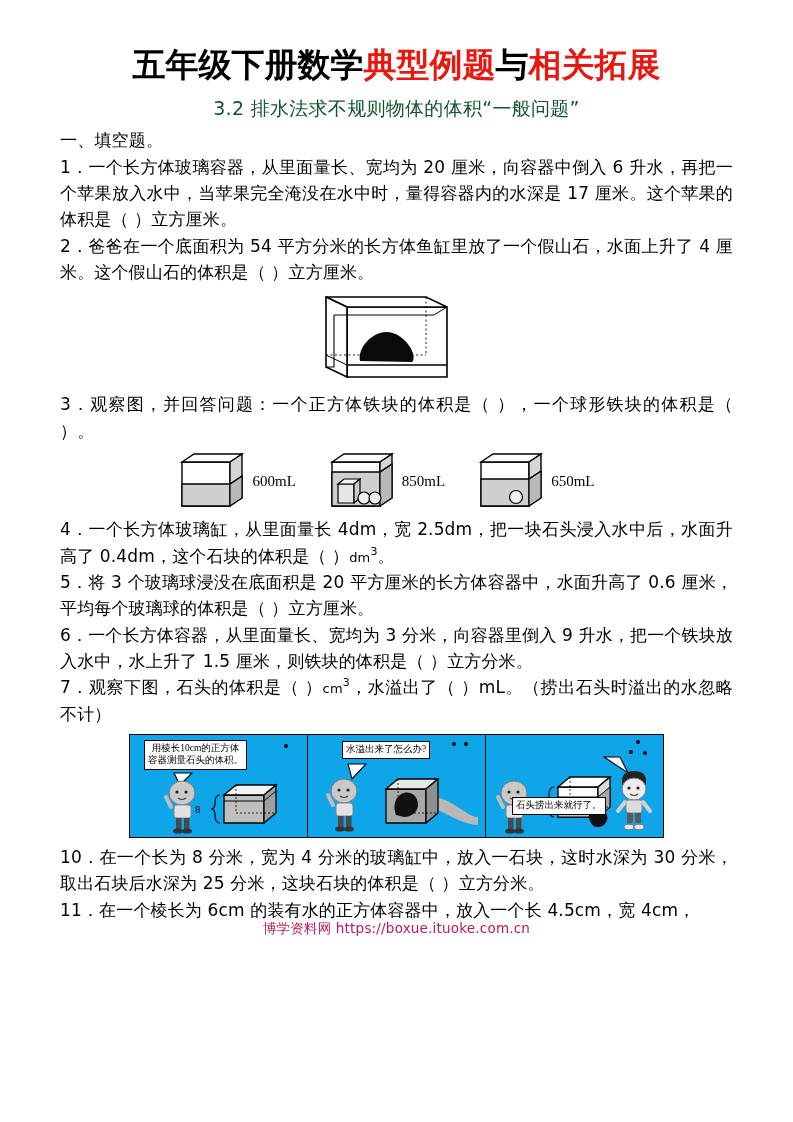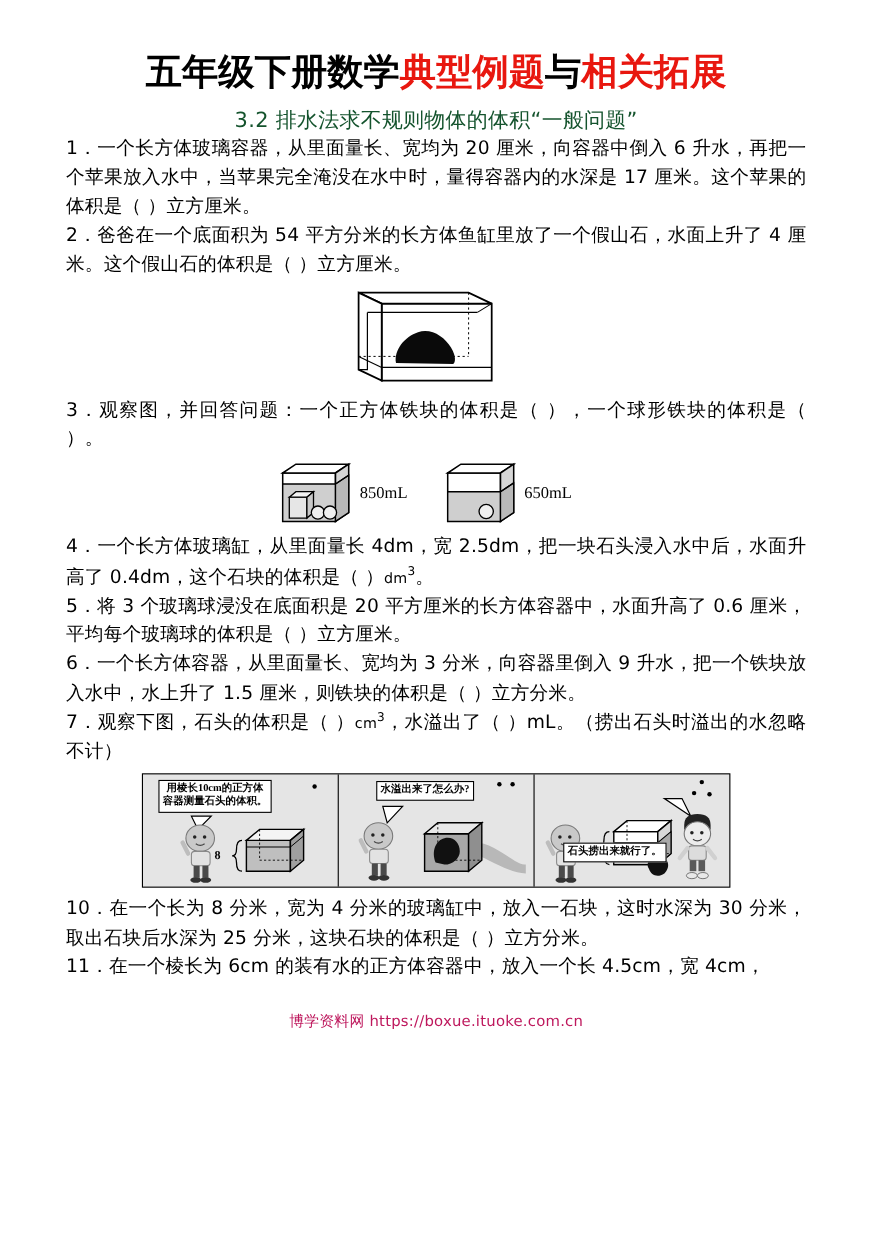--- a/index.html
+++ b/index.html
@@ -98,22 +98,21 @@
 
   
   .fig-comic {
     display: flex;
     justify-content: center;
     margin: 7px 0 6px 0;
   }
   .comic-frame {
     border: 1.6px solid #000;
     display: flex;
-    background: #e5e5e5;
-    font-weight: bold;
+    background: #0ea5e9;
   }
   .comic-panel {
     position: relative;
     width: 177px;
     height: 102px;
     border-right: 1.6px solid #000;
     overflow: hidden;
   }
   .comic-panel:last-child { border-right: none; }
 
@@ -159,20 +158,21 @@
 <body>
 
 <div class="page">
 
   <h1 class="title">
     <span class="blk">五年级下册数学</span><span class="red">典型例题</span><span class="blk">与</span><span class="red">相关拓展</span>
   </h1>
 
   <div class="subtitle">3.2 排水法求不规则物体的体积“一般问题”</div>
 
+  <div class="section-head">一、填空题。</div>
 
   <p class="q"><span>1．</span><span>一个长方体玻璃容器，从里面量长、宽均为 20 厘米，向容器中倒入 6 升水，再把一个苹果放入水中，当苹果完全淹没在水中时，量得容器内的水深是 17 厘米。这个苹果的体积是（              ）立方厘米。</span></p>
 
   <p class="q"><span>2．</span><span>爸爸在一个底面积为 54 平方分米的长方体鱼缸里放了一个假山石，水面上升了 4 厘米。这个假山石的体积是（            ）立方厘米。</span></p>
 
   <div class="fig-tank">
     <svg width="170" height="100" viewBox="0 0 170 100">
 
       <polygon points="35,18 135,18 135,88 35,88" fill="#ffffff" stroke="#000" stroke-width="1.6"></polygon>
 
@@ -193,20 +193,32 @@
       <line x1="14" y1="66" x2="114" y2="66" stroke="#000" stroke-width="0.9" stroke-dasharray="2,2.5"></line>
 
       <path d="M48,72 C46,60 56,48 68,44 C80,40 92,48 98,58 C103,66 102,72 100,73 Z" fill="#0a0a0a" stroke="none"></path>
     </svg>
   </div>
 
   <p class="q"><span>3．</span><span>观察图，并回答问题：一个正方体铁块的体积是（            ），一个球形铁块的体积是（            ）。</span></p>
 
   <div class="fig-beakers">
 
+    <div class="beaker-group">
+      <svg width="78" height="62" viewBox="0 0 78 62">
+        <polygon points="10,12 58,12 58,56 10,56" fill="#ffffff" stroke="#000" stroke-width="1.4"></polygon>
+        <polygon points="10,12 22,4 70,4 58,12" fill="#ffffff" stroke="#000" stroke-width="1.4"></polygon>
+        <polygon points="58,12 70,4 70,48 58,56" fill="#d6d6d6" stroke="#000" stroke-width="1.4"></polygon>
+
+        <polygon points="10,34 58,34 58,56 10,56" fill="#cfcfcf" stroke="#000" stroke-width="1.3"></polygon>
+        <polygon points="58,34 70,26 70,48 58,56" fill="#b9b9b9" stroke="#000" stroke-width="1.2"></polygon>
+        <line x1="58" y1="34" x2="70" y2="26" stroke="#000" stroke-width="1.2"></line>
+      </svg>
+      <span class="beaker-label">600mL</span>
+    </div>
 
     <div class="beaker-group">
       <svg width="78" height="62" viewBox="0 0 78 62">
         <polygon points="10,12 58,12 58,56 10,56" fill="#ffffff" stroke="#000" stroke-width="1.4"></polygon>
         <polygon points="10,12 22,4 70,4 58,12" fill="#ffffff" stroke="#000" stroke-width="1.4"></polygon>
         <polygon points="58,12 70,4 70,48 58,56" fill="#d6d6d6" stroke="#000" stroke-width="1.4"></polygon>
 
         <polygon points="10,22 58,22 58,56 10,56" fill="#cfcfcf" stroke="#000" stroke-width="1.3"></polygon>
         <polygon points="58,22 70,14 70,48 58,56" fill="#b9b9b9" stroke="#000" stroke-width="1.2"></polygon>
         <line x1="58" y1="22" x2="70" y2="14" stroke="#000" stroke-width="1.2"></line>

